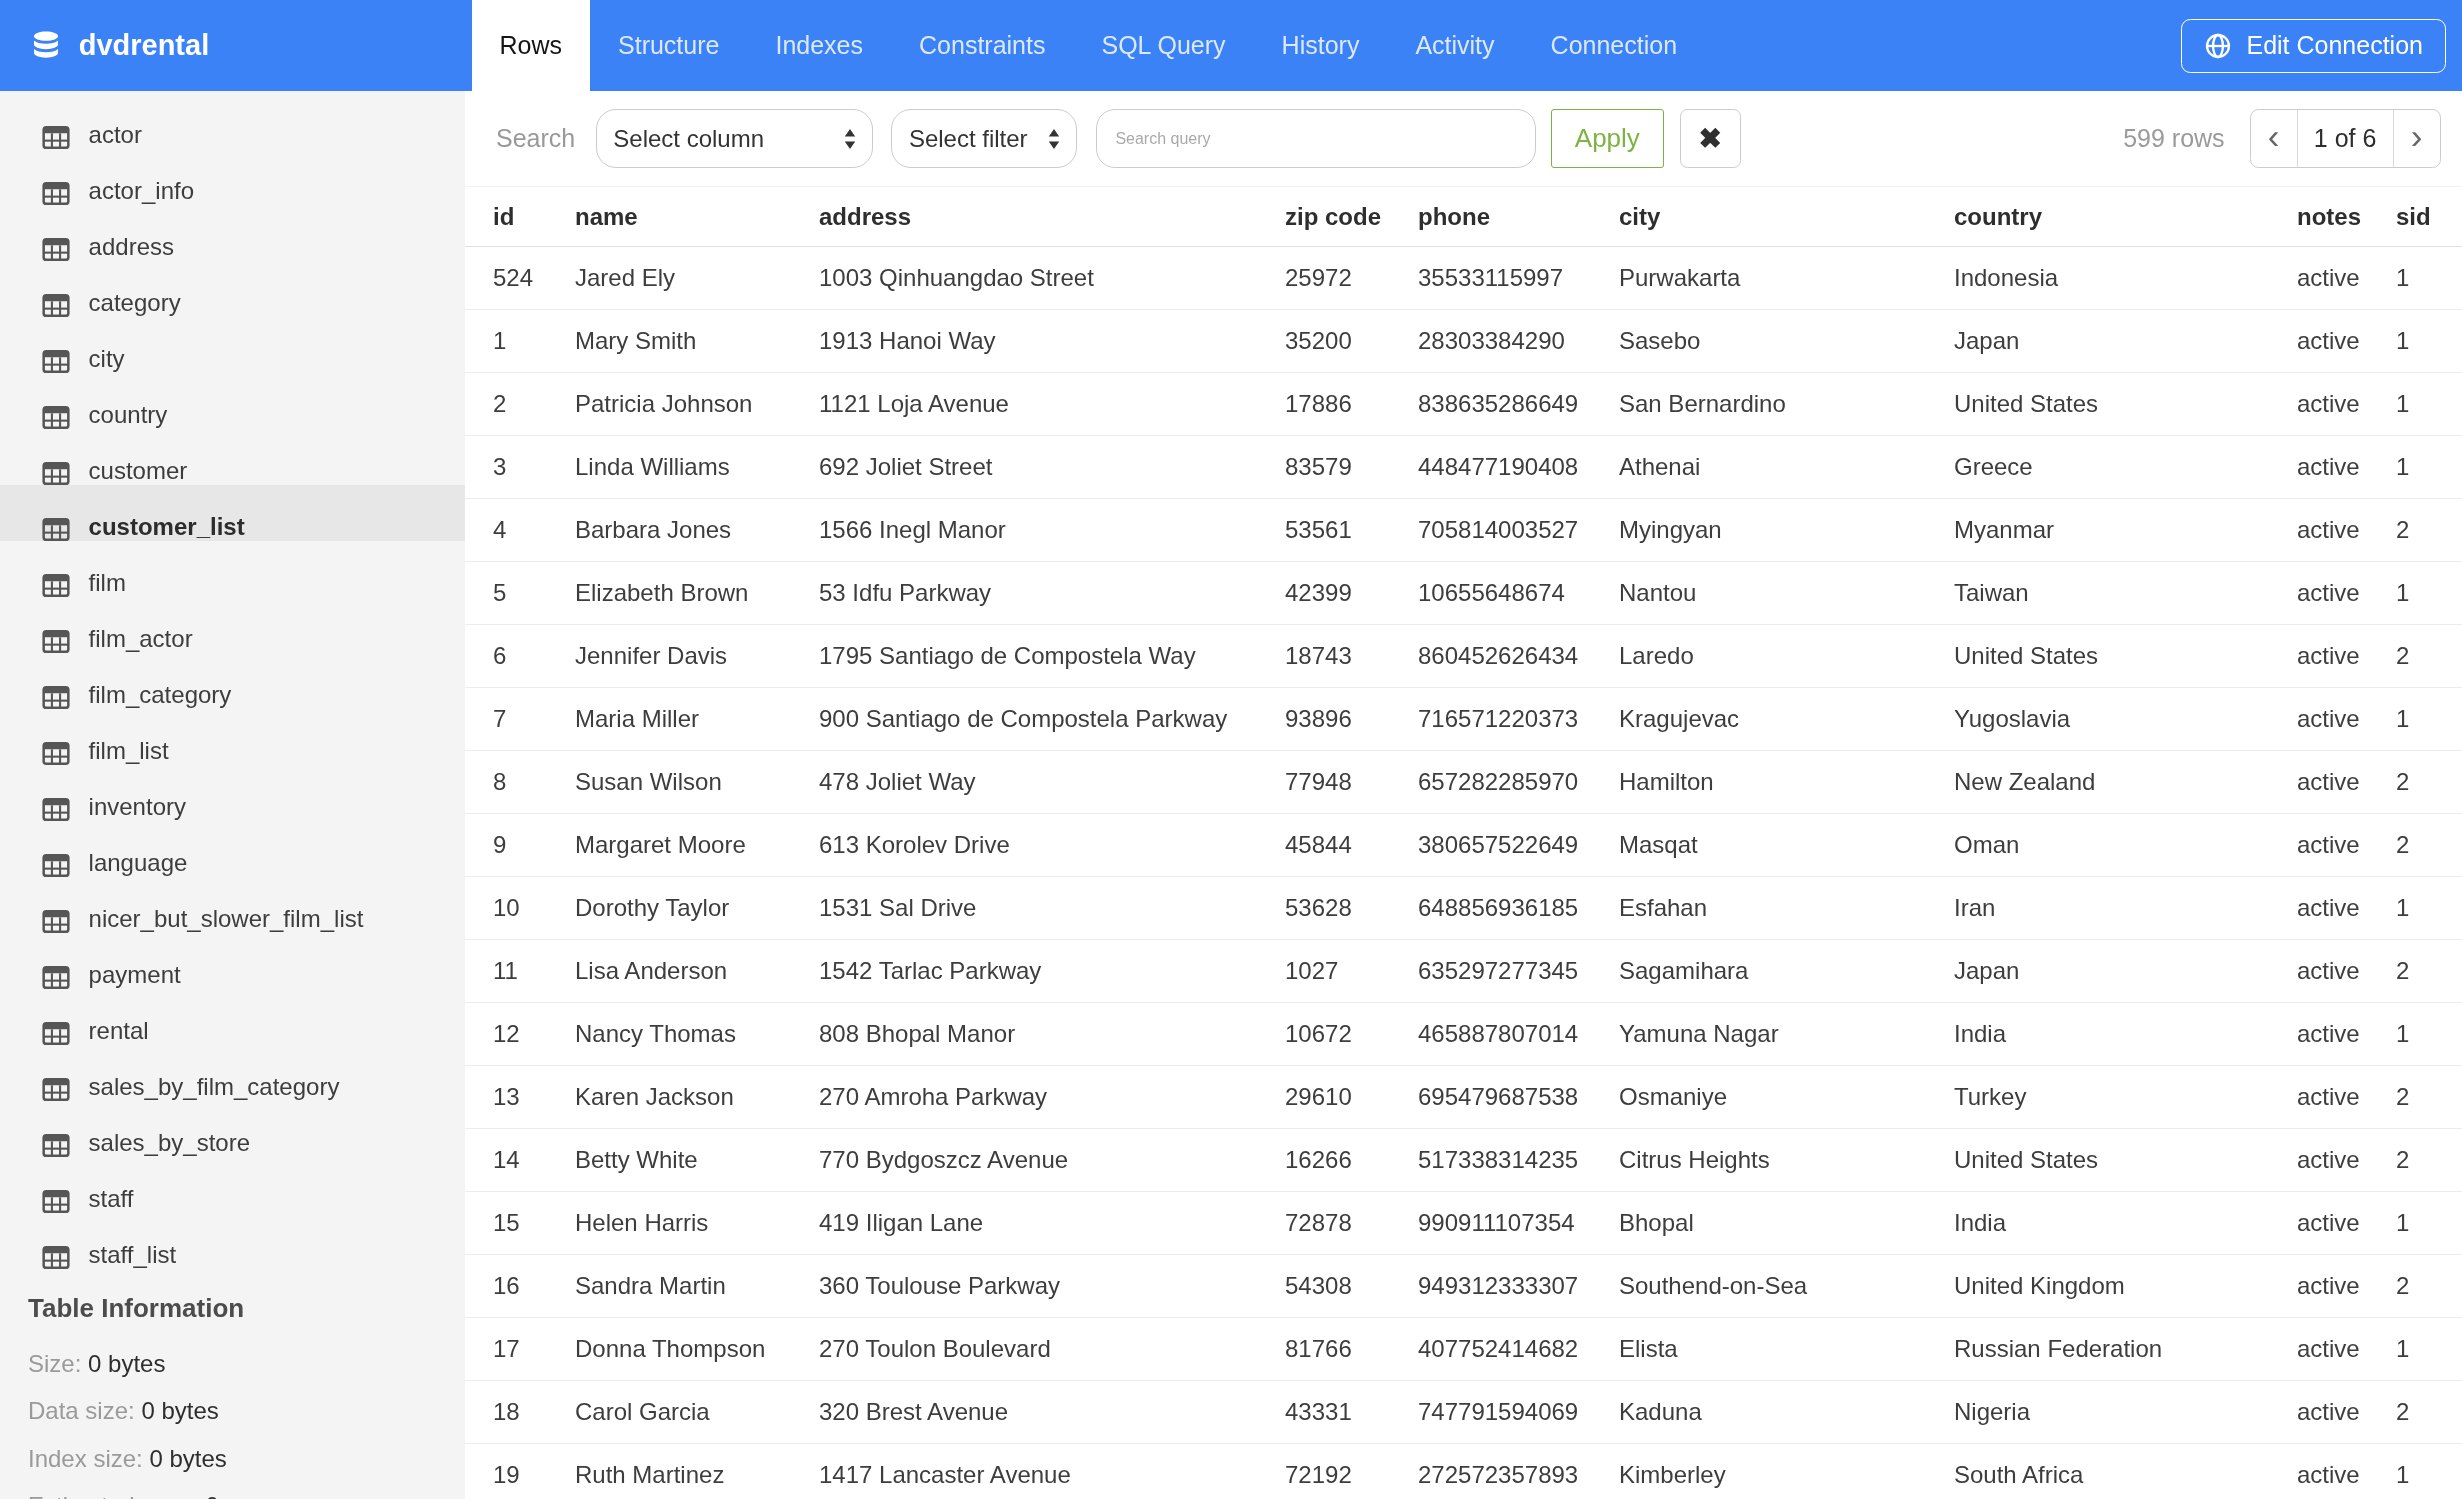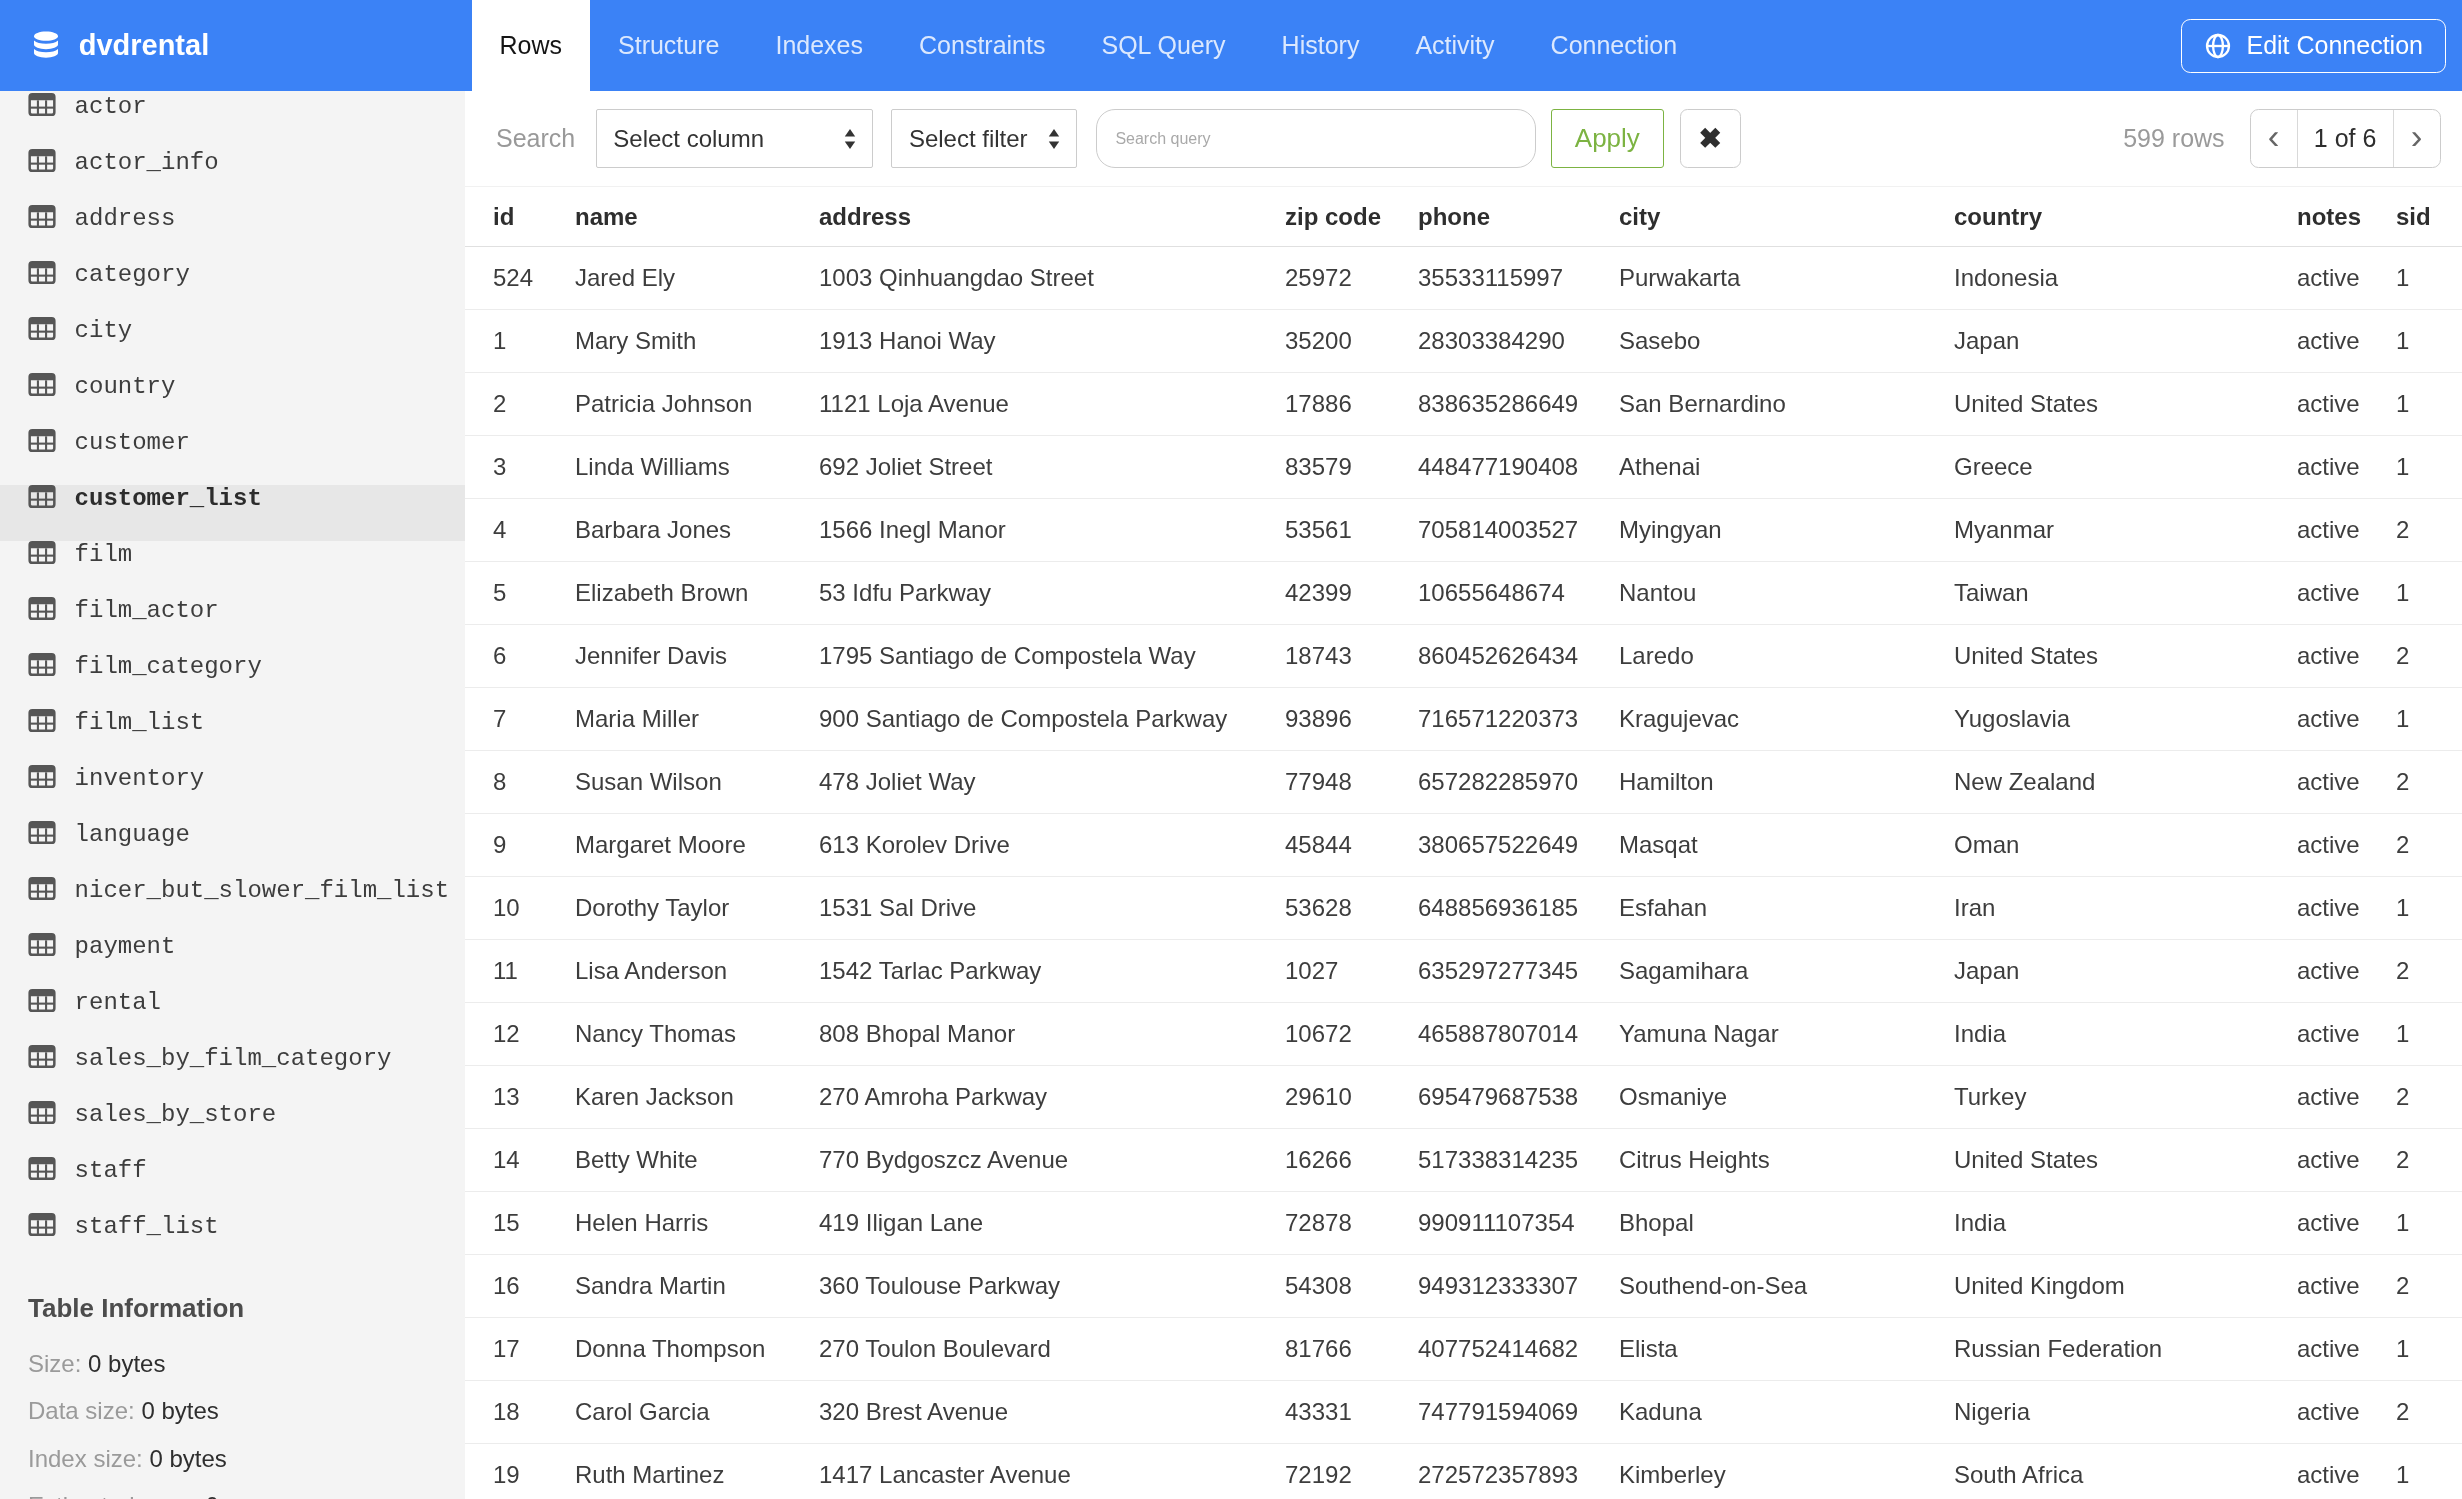--- a/index.html
+++ b/index.html
@@ -18,35 +18,35 @@
   .tab.active { background: #fff; color: #151515; }
   .header-right { margin-left: auto; display: flex; align-items: center; padding-right: 16px; }
   .edit-btn { height: 54px; border: 1.9px solid #fff; border-radius: 9.3px; color: #fff;
               background: transparent; display: flex; align-items: center; gap: 14px;
               padding: 0 22px; font-size: 25px; }
 
   
   .sidebar { position: absolute; top: 91px; left: 0; width: 465px; bottom: 0;
              background: #f4f4f4; overflow: hidden; }
   .side-list { padding-top: 1.9px; }
-  .side-item { height: 56px; display: flex; align-items: flex-start; padding-left: 28px;
-               font-size: 24px; color: #3d3d3d; font-family: Liberation Mono, monospace; }
+  .side-item { height: 56px; display: flex; align-items: flex-end; padding-left: 42px;
+               font-size: 24px; color: #3d3d3d; }
   .side-item .tbl-ico { margin-right: 18.6px; flex: 0 0 auto; }
   .side-item.selected { background: #e7e7e7; font-weight: bold; color: #2c2c2c; }
   .table-info { margin-top: 24px; padding-left: 28px; }
   .table-info-title { font-size: 26px; font-weight: bold; color: #4c4c4c; margin-bottom: 26px; }
   .info-line { font-size: 24px; margin-bottom: 19.5px; }
   .info-label { color: #9a9a9a; }
   .info-value { color: #2e2e2e; }
 
   
   .main { position: absolute; top: 91px; left: 465px; right: 0; bottom: 0; background: #fff; }
   .toolbar { height: 95px; display: flex; align-items: center; padding: 0 21.4px 0 31px; }
   .search-label { color: #999; font-size: 25px; margin-right: 20.4px; }
-  .select { height: 59px; border: 1.9px solid #ccc; border-radius: 2px; background: #fff;
+  .select { height: 59px; border: 1.9px solid #ccc; border-radius: 20px; background: #fff;
             display: flex; align-items: center; padding: 0 15px 0 16.7px; font-size: 24px;
             color: #333; margin-right: 18.6px; }
   .select .sel-label { margin-right: 13px; }
   .select svg { margin-left: auto; }
   .select-column { width: 277px; }
   .select-filter { width: 186px; }
   .search-input { height: 59px; width: 440px; border: 1.9px solid #ccc; border-radius: 19px;
                   padding: 0 18.6px; font-size: 16px; color: #333; outline: none;
                   font-family: "Liberation Sans", sans-serif; }
   .search-input::placeholder { color: #a9a9a9; }

